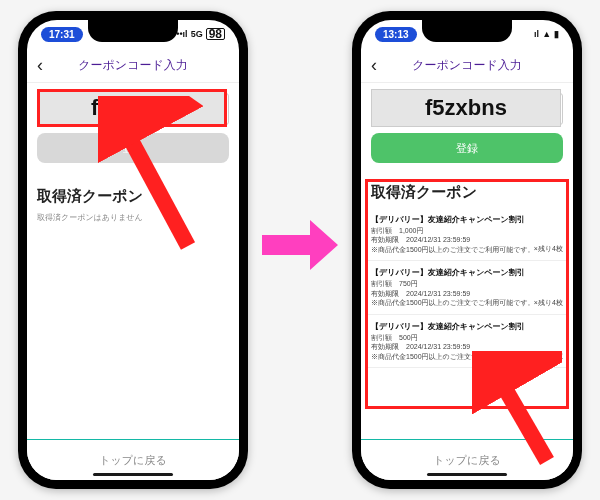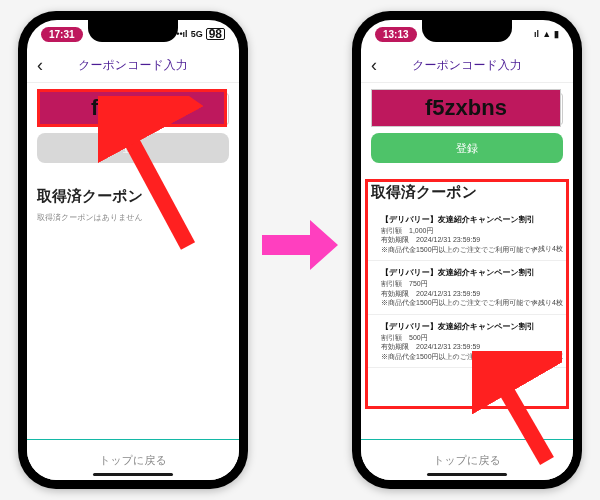--- a/index.html
+++ b/index.html
@@ -59,21 +59,21 @@
     position: relative;
     display: flex;
     align-items: center;
     justify-content: space-between;
     padding: 0 14px;
     font-size: 10px;
     font-weight: 600;
     color: #111;
   }
   .time-pill {
-    background: #be185d;
+    background: #1d4ed8;
     color: #fff;
     padding: 2px 8px;
     border-radius: 10px;
     font-size: 10px;
     text-align: center;
   }
   .status-right {
     display: flex;
     gap: 3px;
     align-items: center;
@@ -126,21 +126,21 @@
     position: relative;
     background: #fff;
   }
   .codeoverlay {
     position: absolute;
     left: 10px;
     right: 12px;
     top: 6px;
     height: 38px;
     border: 3px solid #ff2020;
-    background: #be185d;
+    background: #e5e5e5;
     display: flex;
     align-items: center;
     justify-content: center;
     font-size: 22px;
     font-weight: 700;
     color: #111;
     z-index: 20;
     box-sizing: border-box;
   }
   .register-btn {
@@ -166,21 +166,21 @@
   .empty {
     font-size: 8px;
     color: #888;
     padding: 0 10px;
   }
   .coupon-list {
     padding: 0 4px;
   }
   .coupon {
     border-bottom: 1px solid #eee;
-    padding: 6px 6px 6px 16px;
+    padding: 6px 6px 6px 6px;
     position: relative;
   }
   .c-title {
     font-size: 8px;
     font-weight: 600;
     color: #111;
     margin-bottom: 1px;
   }
   .c-line {
     font-size: 7px;

